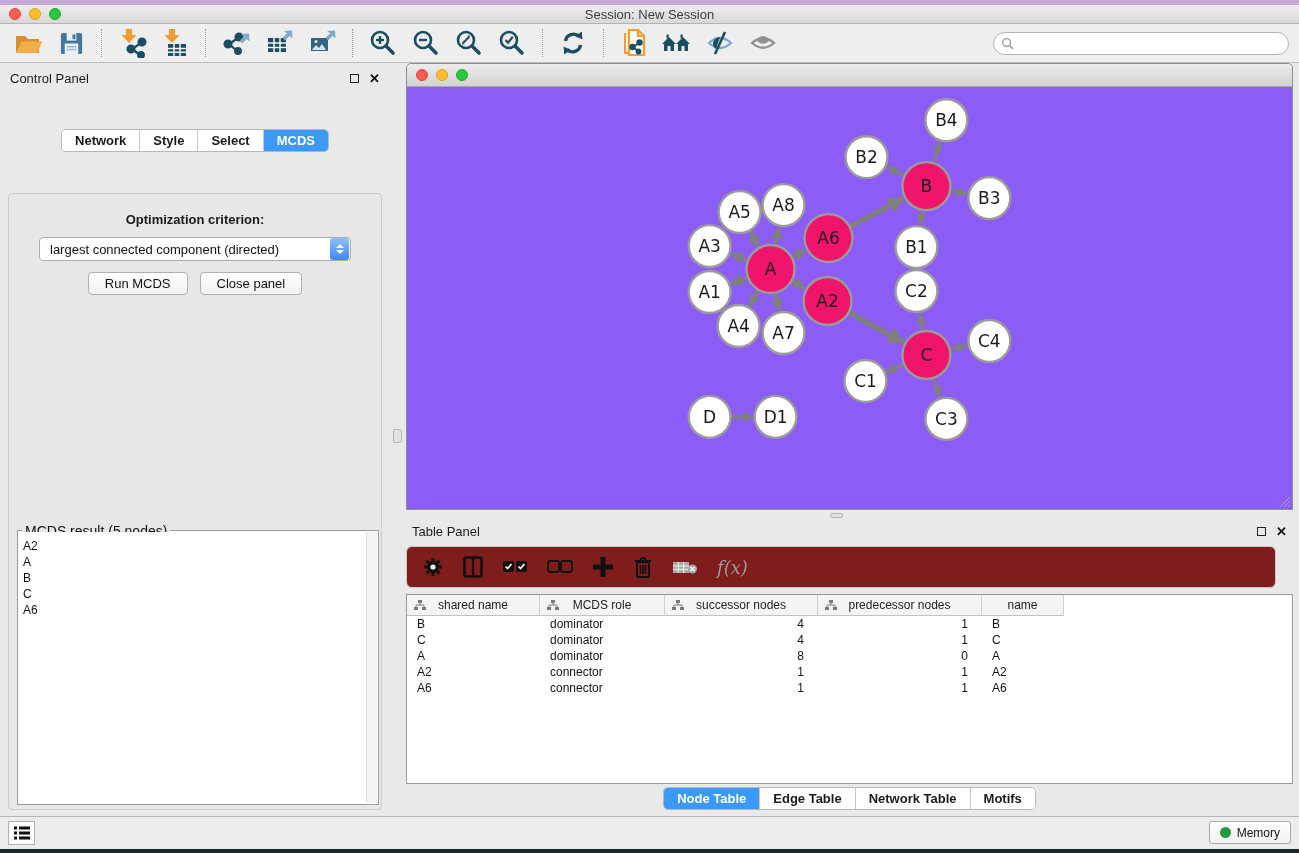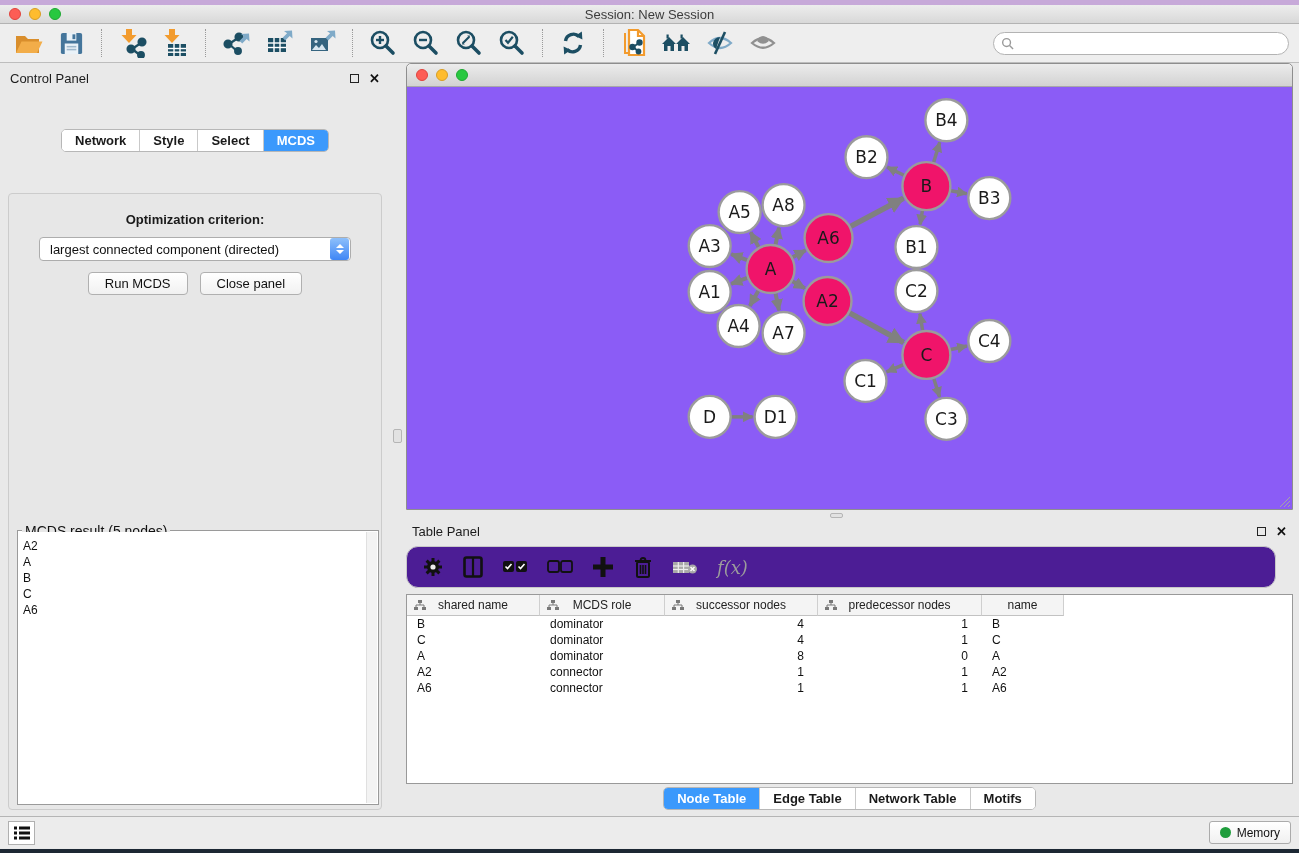--- a/index.html
+++ b/index.html
@@ -89,21 +89,21 @@
                   border-radius:5px 5px 0 0; display:flex; align-items:center; position:relative; }
   .net-title { position:absolute; left:0; right:0; text-align:center; font-size:13px; color:#2e2e2e; }
   .net-canvas { flex:1; position:relative; background:#8b5cf6; border-radius:0 0 0 0; overflow:hidden; }
   .net-canvas svg { display:block; }
   .resize-grip { position:absolute; right:1px; bottom:1px; }
 
   
   .table-panel { flex:1; display:flex; flex-direction:column; margin-top:8px; position:relative; }
   .tp-head { height:26px; display:flex; align-items:center; padding:0 6px; }
   .tp-title { font-size:13px; color:#1c1c1c; }
-  .tp-toolbar { height:42px; margin:2px 17px 0 0; border:1px solid #c8c8c8; background:#4c1d95; border-radius:12px;
+  .tp-toolbar { height:42px; margin:2px 17px 0 0; border:1px solid #c8c8c8; background:#7f1d1d; border-radius:6px;
                 display:flex; align-items:center; gap:19px; padding-left:15px; }
   .tp-toolbar .ticon { display:flex; align-items:center; justify-content:center; cursor:pointer; }
   .fx-label { font-family:"DejaVu Serif", serif; font-style:italic; font-size:18px; color:#9c9c9c; }
 
   .data-table { margin-top:6px; height:190px; border:1px solid #999; background:#fff; overflow:hidden; position:relative; }
   .thead { display:flex; }
   .th { height:21px; background:#f4f4f4; border-right:1px solid #cfcfcf; border-bottom:1px solid #c2c2c2;
         display:flex; align-items:center; justify-content:center; font-size:12px; color:#222; position:relative; }
   .th .col-icon { position:absolute; left:7px; top:5px; }
   .trow { display:flex; height:16px; align-items:center; }

